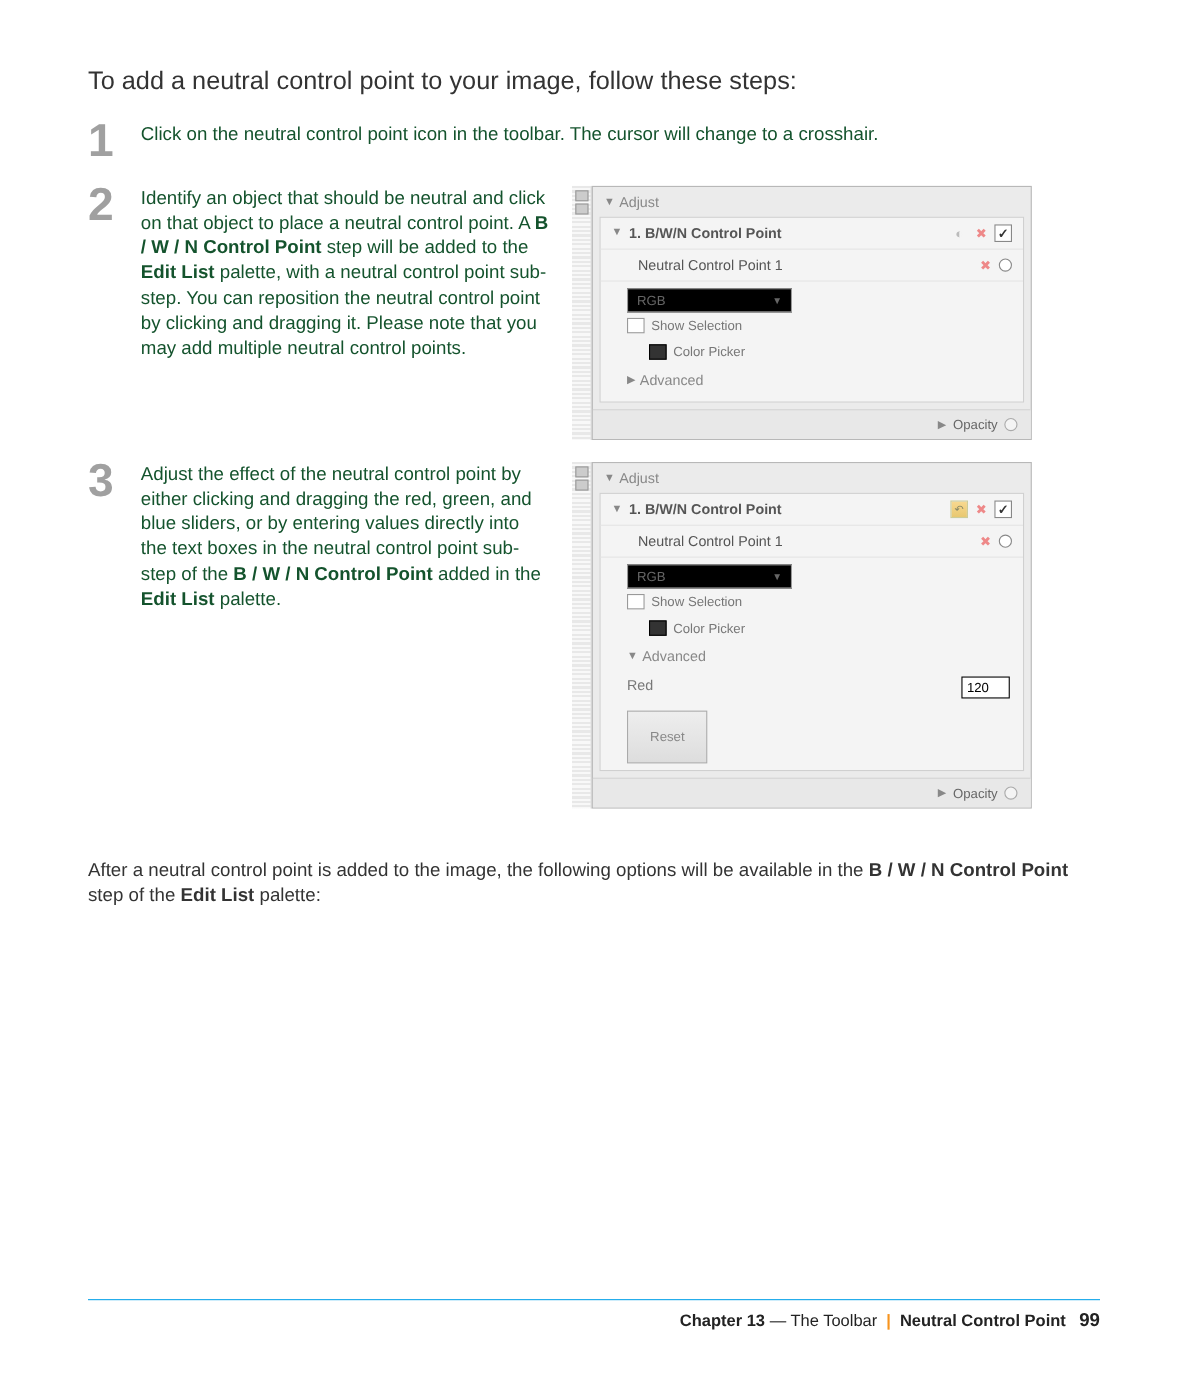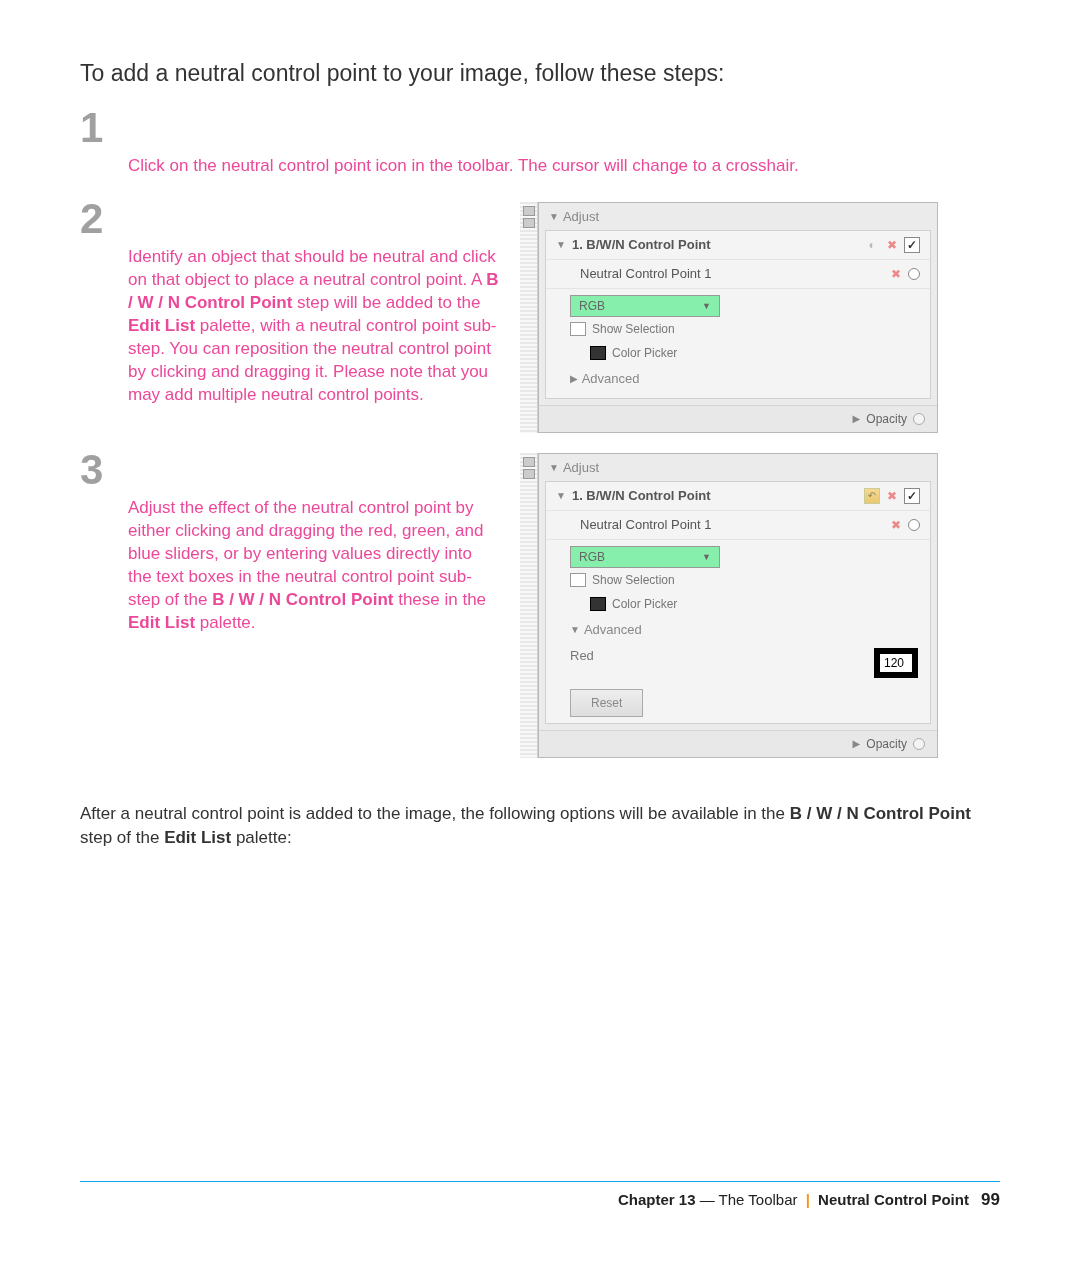--- a/index.html
+++ b/index.html
@@ -2,21 +2,21 @@
 <html><head>
   <meta charset="utf-8">
   <style>
     * { box-sizing: border-box; margin: 0; padding: 0; }
     body { width: 1080px; height: 1270px; background: #fff; font-family: 'Myriad Pro', 'Segoe UI', Arial, sans-serif; color: #222; padding: 60px 80px; position: relative; }
     
     .intro { font-size: 23px; margin-bottom: 24px; color: #333; }
     
     .step { display: flex; gap: 16px; margin-bottom: 24px; }
     .step-num { font-size: 42px; font-weight: bold; color: #a0a0a0; line-height: 0.8; min-width: 32px; }
-    .step-text { font-size: 17px; line-height: 1.35; color: #ec4899; flex: 1; margin-top: 44px; }
+    .step-text { font-size: 17px; line-height: 1.35; color: #14532d; flex: 1; }
     
     .step2-container, .step3-container { display: flex; gap: 20px; margin-bottom: 20px; align-items: flex-start; }
     .step2-left, .step3-left { display: flex; gap: 16px; flex: 1; max-width: 420px; }
     
     .panel { width: 400px; background: #ebebeb; border: 1px solid #b8b8b8; font-family: Tahoma, Arial, sans-serif; font-size: 13px; color: #555; }
     .panel-wrap { position: relative; display: flex; }
     .left-rail { width: 18px; background: repeating-linear-gradient(to bottom, #e8e8e8 0, #e8e8e8 2px, #f8f8f8 2px, #f8f8f8 4px); border-right: 1px solid #d0d0d0; display: flex; flex-direction: column; align-items: center; padding-top: 4px; gap: 2px; }
     .rail-icon { width: 12px; height: 10px; background: #ccc; border: 1px solid #999; }
     
     .p-header { padding: 6px 10px; color: #888; display: flex; align-items: center; gap: 4px; }
@@ -30,33 +30,33 @@
     
     .ico-group { display: flex; gap: 4px; align-items: center; }
     .ico { width: 16px; height: 16px; display: inline-flex; align-items: center; justify-content: center; font-size: 12px; }
     .ico-hist { background: linear-gradient(#f8d890, #e8c870); border: 1px solid #cc9; color: #886; font-size: 10px; }
     .ico-del { color: #e88; }
     .ico-chk { background: #fff; border: 1px solid #888; color: #333; font-weight: bold; }
     .ico-radio { width: 12px; height: 12px; border: 1px solid #888; border-radius: 50%; background: #fff; }
     .ico-unradio { width: 12px; height: 12px; border: 1px solid #aaa; border-radius: 50%; background: #f4f4f4; }
     
     .sub-indent { padding-left: 24px; }
-    .dropdown { background: #86efac; border: 1px solid #999; padding: 3px 8px; display: flex; align-items: center; justify-content: space-between; width: 150px; font-size: 12px; color: #666; }
+    .dropdown { background: #000000; border: 1px solid #999; padding: 3px 8px; display: flex; align-items: center; justify-content: space-between; width: 150px; font-size: 12px; color: #666; }
     .dropdown .arr { font-size: 9px; }
     .swatch { width: 16px; height: 14px; background: #fff; border: 1px solid #999; margin-right: 6px; }
     .swatch-dark { width: 16px; height: 14px; background: #333; border: 1px solid #000; margin-right: 6px; }
     .sub-text { color: #777; font-size: 12px; padding: 5px 0; display: flex; align-items: center; }
     .adv { color: #888; display: flex; align-items: center; gap: 4px; padding: 6px 0; }
     
     .bar { background: #e8e8e8; border-top: 1px solid #d4d4d4; padding: 6px 12px; display: flex; justify-content: flex-end; align-items: center; gap: 6px; color: #666; font-size: 12px; }
     
     .rgb-row { display: flex; justify-content: space-between; align-items: flex-start; padding: 5px 12px 5px 24px; }
     .rgb-lbl { color: #777; font-size: 13px; }
-    .rgb-in { width: 44px; border: 6px solid #000000; background: #fff; padding: 2px 4px; font-size: 12px; font-family: inherit; }
-    .reset-btn { background: linear-gradient(#eee, #ddd); border: 1px solid #aaa; padding: 6px 20px; font-size: 12px; color: #888; margin: 6px 0 6px 24px; display: inline-block; }
+    .rgb-in { width: 44px; border: 1px solid #000000; background: #fff; padding: 2px 4px; font-size: 12px; font-family: inherit; }
+    .reset-btn { background: linear-gradient(#eee, #ddd); border: 1px solid #aaa; padding: 16px 20px; font-size: 12px; color: #888; margin: 6px 0 6px 24px; display: inline-block; }
     
     .after-text { font-size: 17px; line-height: 1.4; color: #333; margin-top: 44px; }
     
     .footer { position: absolute; bottom: 60px; left: 80px; right: 80px; border-top: 1px solid #0ea5e9; padding-top: 8px; text-align: right; font-size: 15px; }
     .footer .sep { margin: 0 4px; color: #f7941e; font-weight: bold; }
     .footer .pg { font-weight: bold; font-size: 17px; margin-left: 8px; }
   </style>
 </head>
 <body>
 
@@ -131,21 +131,21 @@
         <span class="ico-unradio"></span>
       </div>
     </div>
   </div>
 </div>
 
 <div class="step3-container">
   <div class="step3-left">
     <div class="step-num">3</div>
     <div class="step-text">
-      <span>Adjust the effect of the neutral control point by either clicking and dragging the red, green, and blue sliders, or by entering values directly into the text boxes in the neutral control point sub-step of the </span><b>B / W / N Control Point</b><span> these in the </span><b>Edit List</b><span> palette.</span>
+      <span>Adjust the effect of the neutral control point by either clicking and dragging the red, green, and blue sliders, or by entering values directly into the text boxes in the neutral control point sub-step of the </span><b>B / W / N Control Point</b><span> added in the </span><b>Edit List</b><span> palette.</span>
     </div>
   </div>
 
   <div class="panel-wrap">
     <div class="left-rail">
       <div class="rail-icon"></div>
       <div class="rail-icon"></div>
     </div>
     <div class="panel">
       <div class="p-header">

